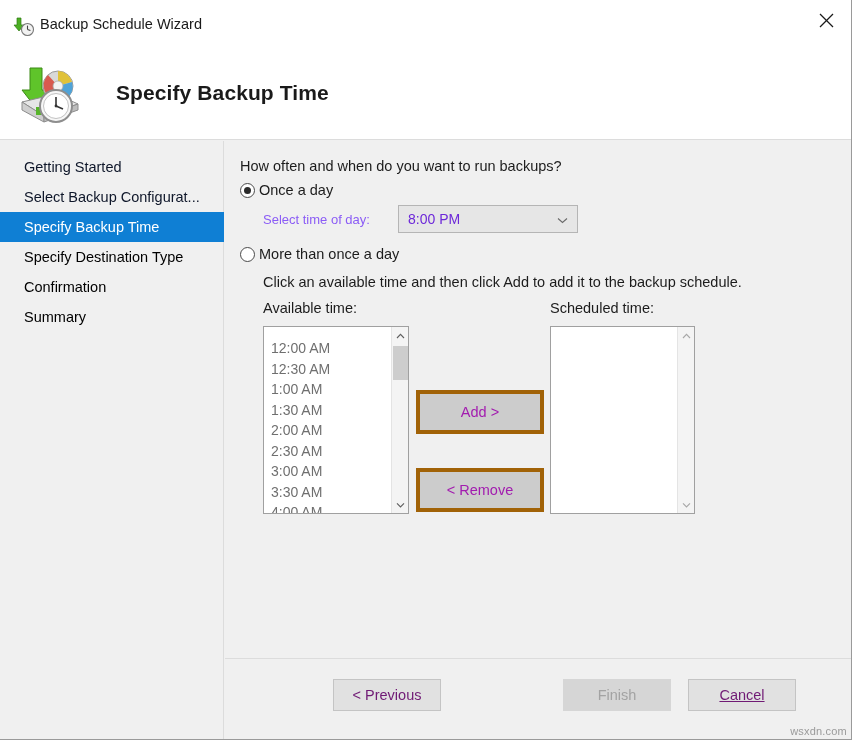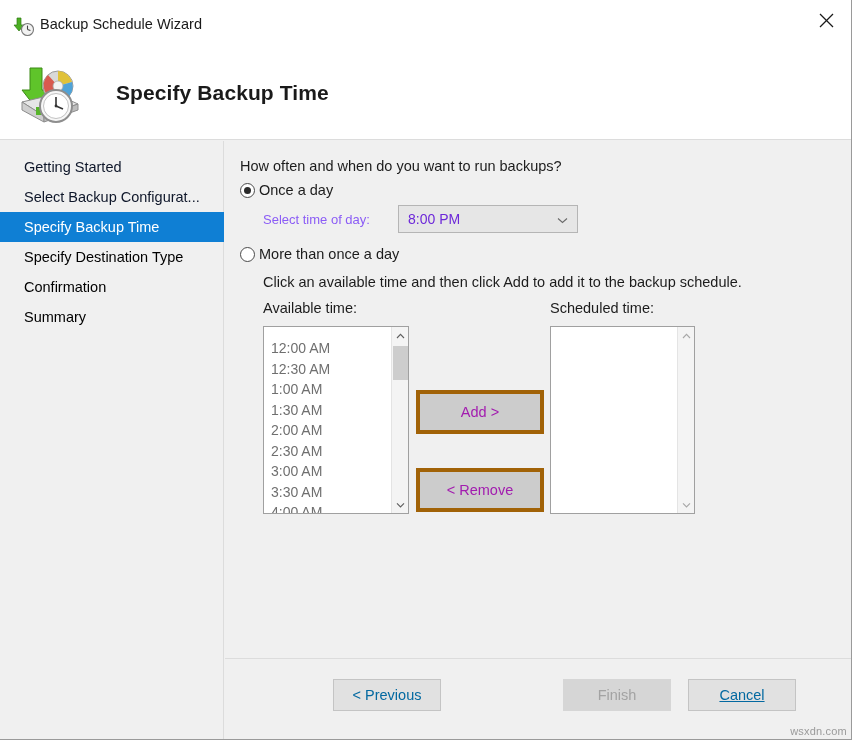--- a/index.html
+++ b/index.html
@@ -291,21 +291,21 @@
     position: absolute;
     top: 20px;
     width: 108px; height: 32px;
     background: #e1e1e1;
     border: 1px solid #c4c4c4;
     box-sizing: border-box;
     display: flex;
     align-items: center;
     justify-content: center;
     font-size: 14.5px;
-    color: #0369a1;
+    color: #701a75;
     cursor: default;
   }
   .btn.previous { left: 108px; }
   .btn.next {
     left: 223px;
     border: 2px solid #1577d2;
     background: #e1e1e1;
   }
   .btn.finish {
     left: 338px;

